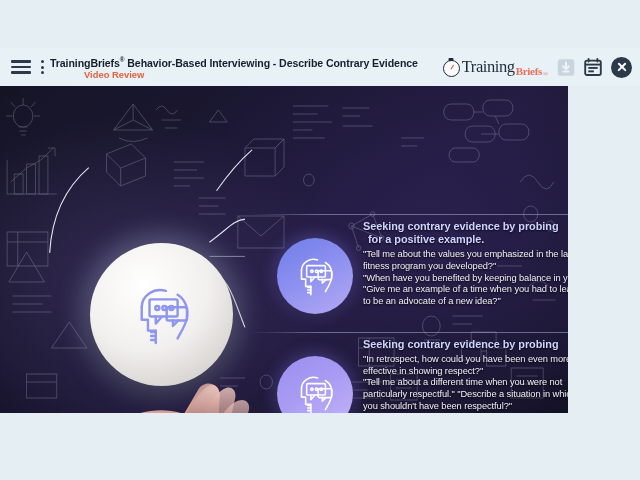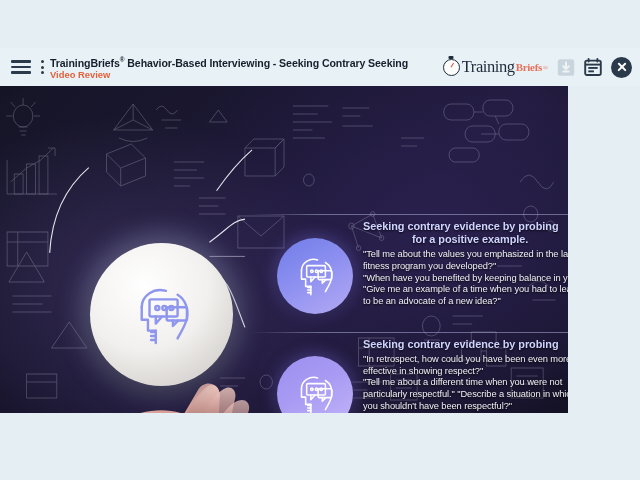--- a/index.html
+++ b/index.html
@@ -26,27 +26,27 @@
   .kebab i{ display:block; width:3px; height:3px; border-radius:50%; background:#2b3a4a; }
 
   .hdr-titles{ margin-left:4px; flex:1 1 auto; min-width:0; }
   .hdr-title{
     font-size:10.6px; font-weight:bold; color:#16202c;
     line-height:12px; white-space:nowrap; letter-spacing:-0.1px;
   }
   .hdr-title sup{ font-size:6.4px; vertical-align:super; font-weight:bold;}
   .hdr-sub{
     font-size:9.4px; font-weight:bold; color:#e4613c;
-    line-height:11px; margin-top:1px; white-space:nowrap;
+    line-height:11px; margin-top:1px; white-space:nowrap;margin-left:34px;
   }
 
   .hdr-right{ display:flex; align-items:center; gap:9px; flex:0 0 auto; }
 
   
-  .brand{ display:flex; align-items:center; gap:1px; }
+  .brand{ display:flex; align-items:flex-end; gap:1px; }
   .brand-watch{
     width:17px; height:17px; border-radius:50%;
     border:1.7px solid #1d2b3a; background:#fdfdfd;
     position:relative; flex:0 0 auto; margin-right:1px;
   }
   .brand-watch::before{
     content:""; position:absolute; left:50%; top:50%;
     width:1.4px; height:5.2px; background:#d0503a;
     transform:translate(-50%,-90%) rotate(32deg); transform-origin:bottom center;
   }
@@ -124,21 +124,21 @@
     background:linear-gradient(150deg,#9b8ff0 0%, #a99bf3 45%, #c4b6f8 100%); }
 
   
   .panel{ position:absolute; z-index:7; }
   #panel-1{ left:363px; top:134px; width:272px; }
   #panel-2{ left:363px; top:252px; width:272px; }
   .panel-head{
     color:#cfd4ff; font-weight:bold; font-size:10.9px; line-height:13.2px;
     text-shadow:0 1px 2px rgba(0,0,0,.8); letter-spacing:-0.05px;
   }
-  .panel-head .l2{ padding-left:5px; display:block;margin-left:44px; }
+  .panel-head .l2{ padding-left:5px; display:block; }
   .panel-body{ margin-top:3px; }
   .panel-body p{
     color:#f0f0f6; font-size:9.3px; line-height:11.6px;
     text-shadow:0 1px 2px rgba(0,0,0,.85); letter-spacing:-0.08px;
     white-space:pre-line;
   }
   .divider{
     position:absolute; height:1px; z-index:7;
     background:linear-gradient(90deg, rgba(150,150,210,0) 0%, rgba(170,172,215,.55) 18%, rgba(180,182,225,.5) 85%, rgba(150,150,210,0) 100%);
   }
@@ -158,21 +158,21 @@
           <i></i>
       </div>
       <div class="kebab">
         <i></i>
           <i></i>
           <i></i>
       </div>
     </div>
 
     <div class="hdr-titles">
-      <div class="hdr-title"><span>TrainingBriefs</span><sup>®</sup><span> Behavior-Based Interviewing - Seeking Contrary Seeking</span></div>
+      <div class="hdr-title"><span>TrainingBriefs</span><sup>®</sup><span> Behavior-Based Interviewing - Describe Contrary Evidence</span></div>
       <div class="hdr-sub">Video Review</div>
     </div>
 
     <div class="hdr-right">
 
       <div class="brand">
         <div class="brand-watch"></div>
         <span class="brand-training">Training</span>
           <span class="brand-briefs">Briefs</span>
           <span class="brand-reg">®</span>

